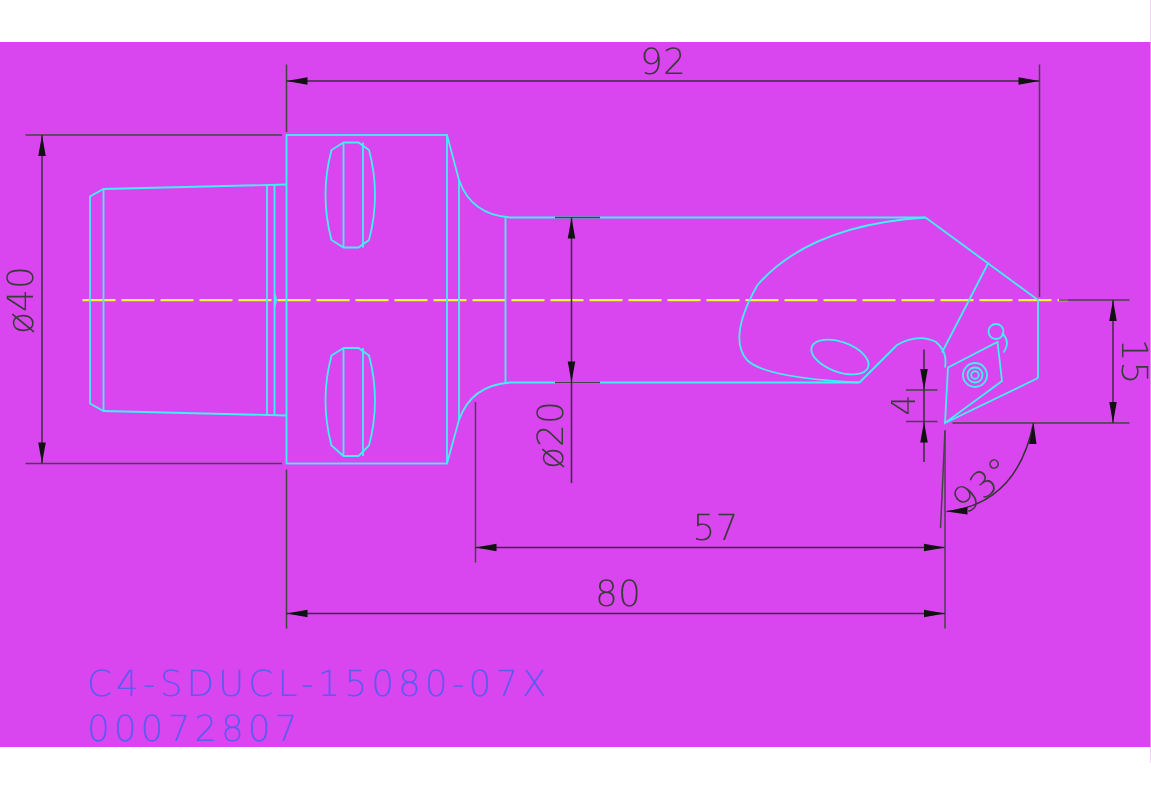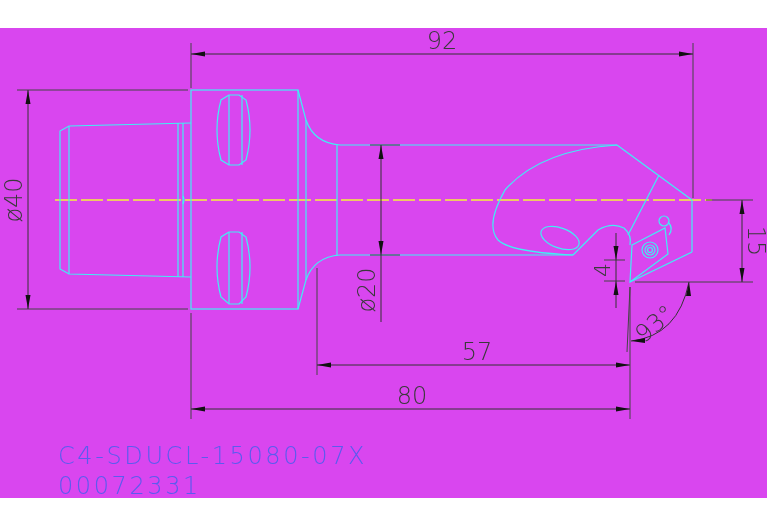--- a/index.html
+++ b/index.html
@@ -136,13 +136,13 @@
       <line class="ext" x1="630" y1="287" x2="627" y2="352"></line>
       <path class="dim" d="M631,341 Q678,336 689,282"></path>
       <polygon class="arrow" points="631,341 645,338 645,343"></polygon>
       <polygon class="arrow" points="689,282 686,296 691,296"></polygon>
       <text class="dimtext" transform="translate(660,330) rotate(-40)" font-size="24" text-anchor="middle">93°</text>
     </g>
   </svg>
 </div>
 
 <div class="label" style="top:444px;">C4-SDUCL-15080-07X</div>
-<div class="label" style="top:474px;">00072331</div>
+<div class="label" style="top:474px;">00072807</div>
 
 </body></html>

